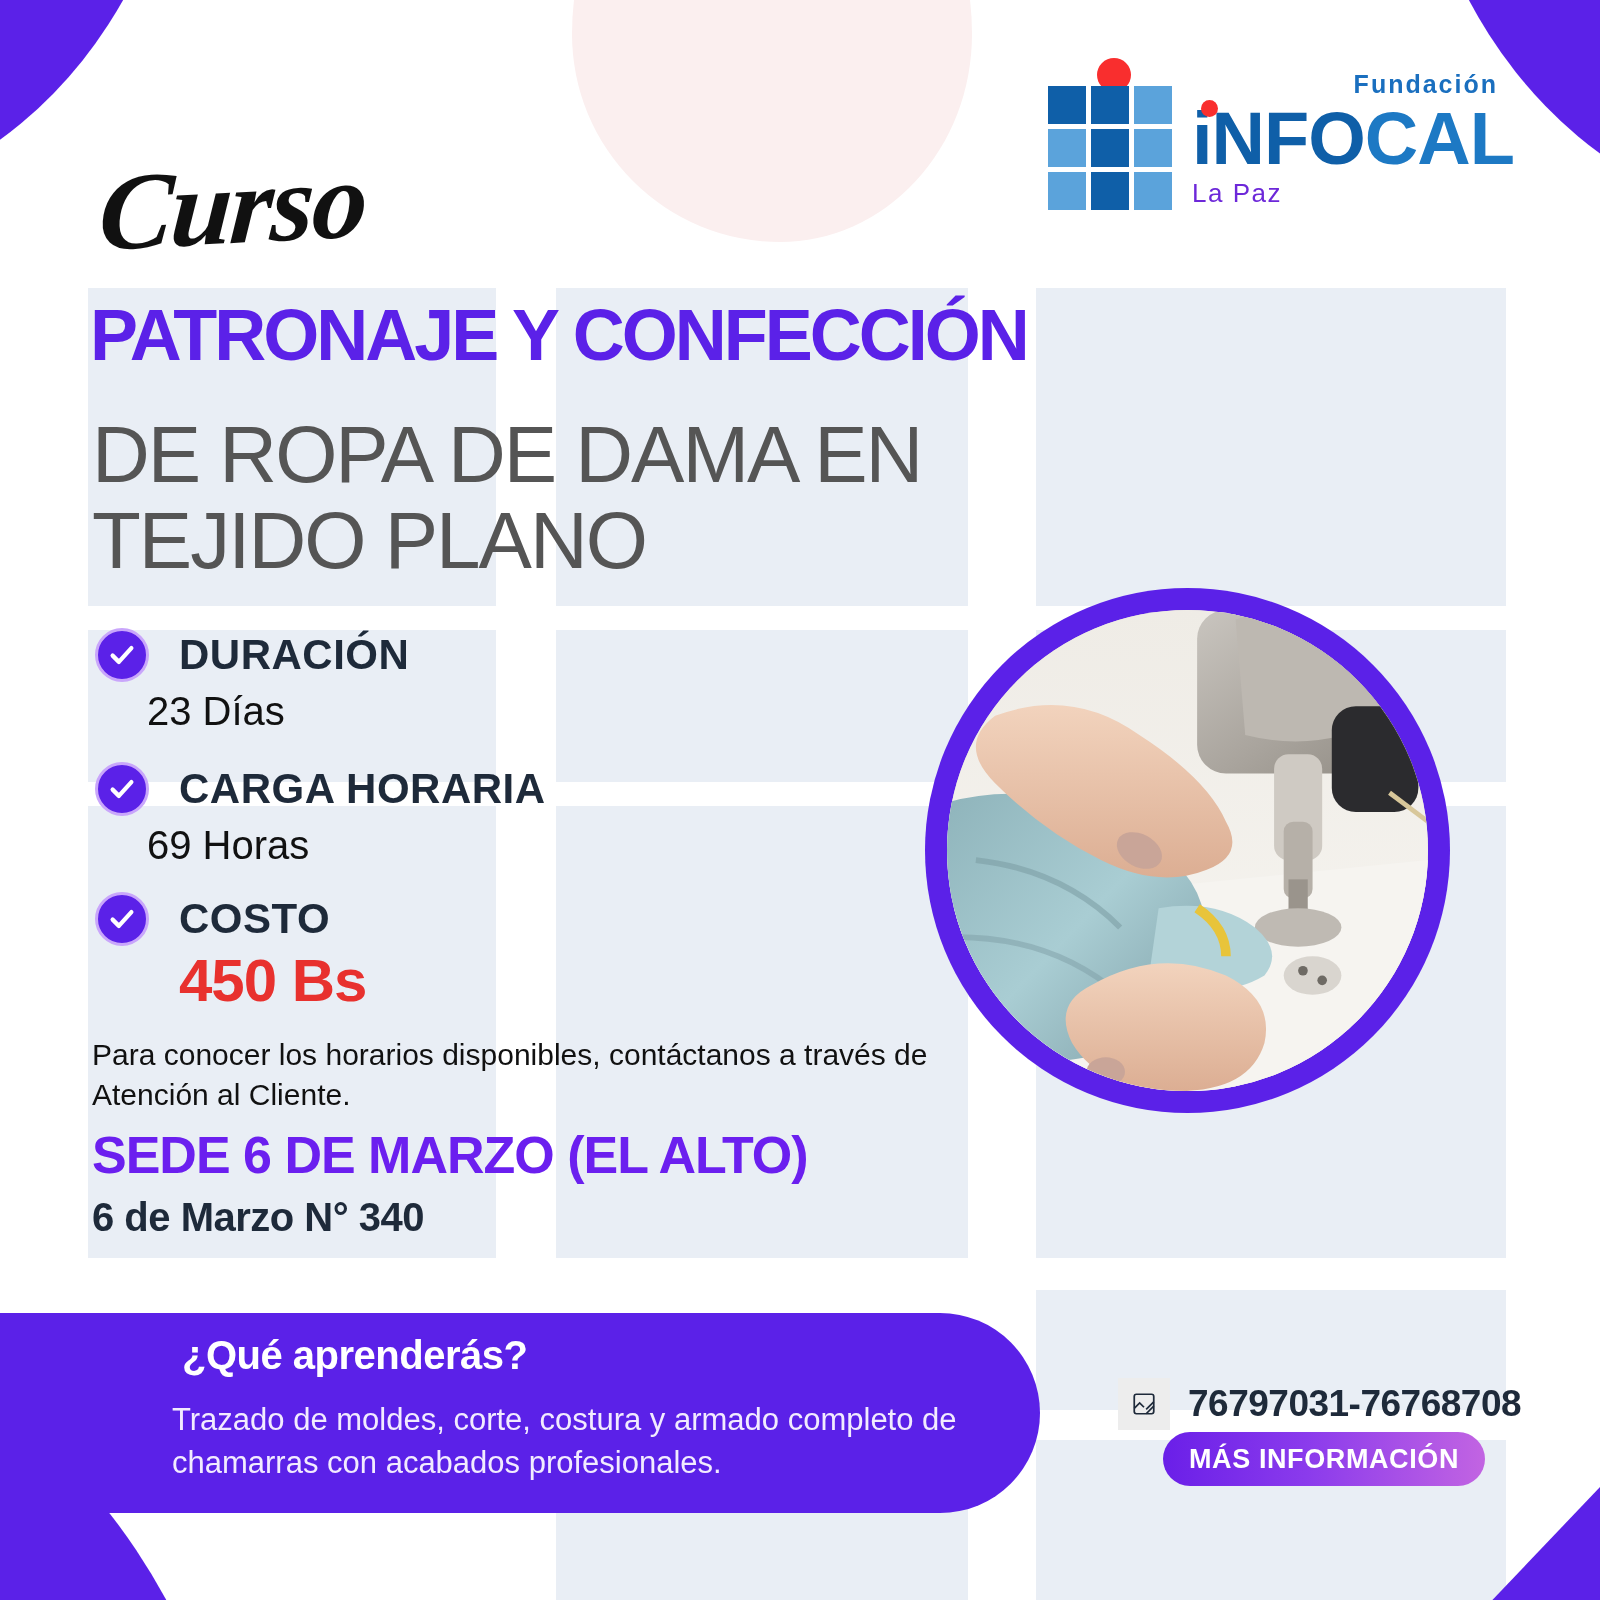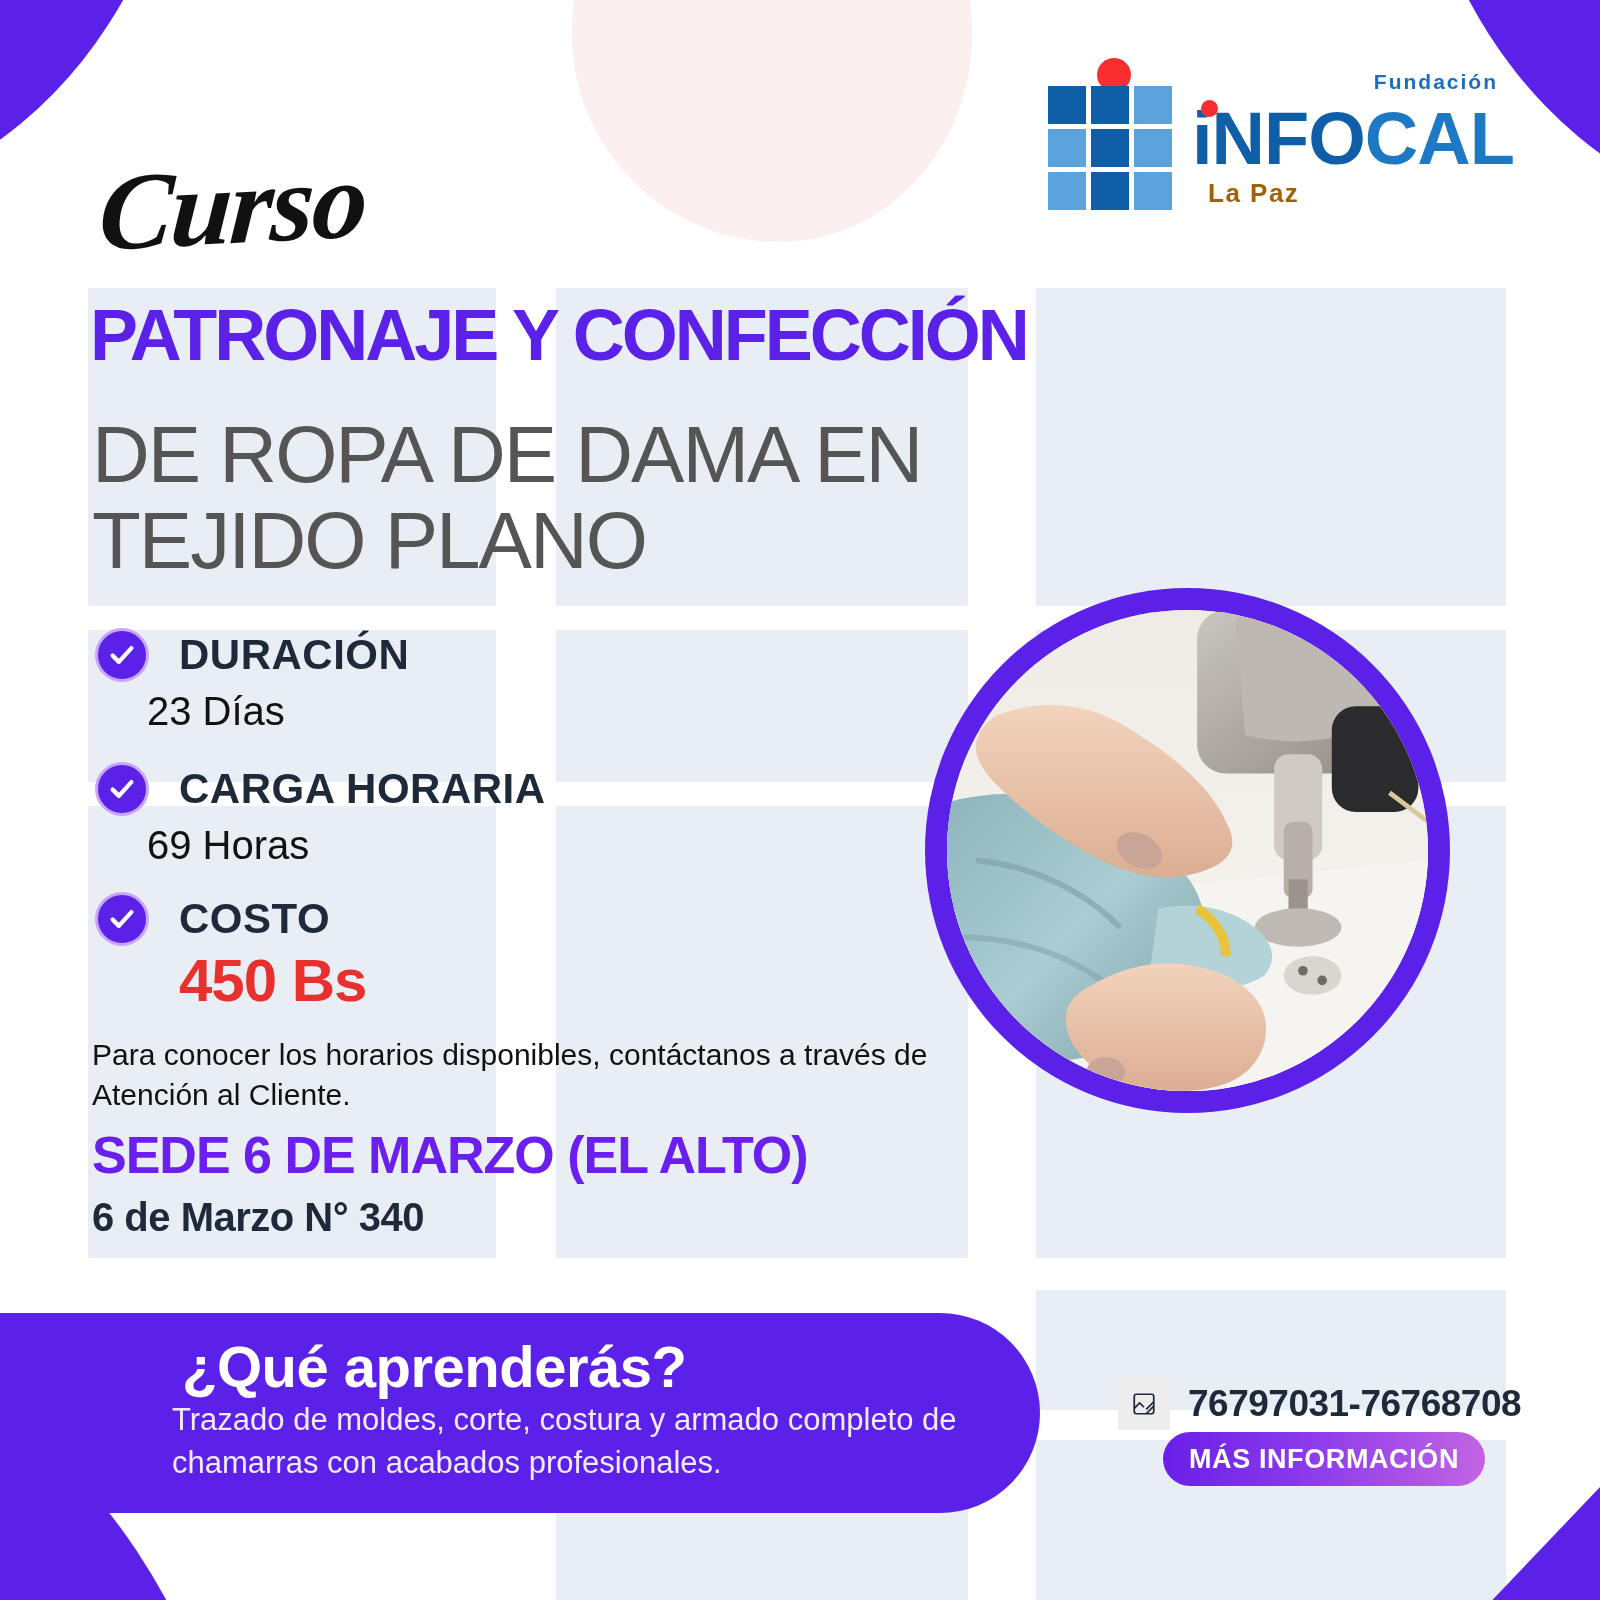--- a/index.html
+++ b/index.html
@@ -60,35 +60,35 @@
   .logo { position:absolute; left:1040px; top:58px; width:460px; height:180px; }
   .logo-grid { position:absolute; left:8px; top:28px; width:124px; height:124px; }
   .logo-grid i { position:absolute; width:38px; height:38px; display:block; }
   .logo-dot {
     position:absolute; left:57px; top:0px;
     width:34px; height:34px; border-radius:50%; background:#F92E2E;
   }
   .logo-text { position:absolute; left:152px; top:8px; width:308px; height:160px; }
   .logo-fund {
     position:absolute; right:2px; top:4px;
-    font-size:21px; font-weight:bold; color:#1A6FBF; letter-spacing:2.0px;
+    font-size:25px; font-weight:bold; color:#1A6FBF; letter-spacing:2.0px;
   }
   .logo-main {
     position:absolute; left:0px; top:36px;
     font-size:74px; font-weight:bold; color:#1D79C4;
     letter-spacing:-1px; line-height:1; white-space:nowrap;
   }
   .logo-main .dark { color:#0F5FA8; }
   .logo-idot {
     position:absolute; left:9px; top:34px;
     width:17px; height:17px; border-radius:50%; background:#F92E2E;
   }
   .logo-lapaz {
-    position:absolute; left:16px; top:112px;
-    font-size:26px; font-weight:bold; color:#a16207; letter-spacing:1.5px;
+    position:absolute; left:0; top:112px;
+    font-size:26px; font-weight:normal; color:#6d28d9; letter-spacing:1.5px;
   }
 
   
   .curso {
     position:absolute; left:95px; top:150px;
     font-family:"Liberation Serif", serif;
     font-style:italic; font-weight:bold;
     font-size:110px; color:#111111;
     letter-spacing:-2px;
     transform:skewX(-7deg) rotate(-3deg);
@@ -158,21 +158,21 @@
   
   .learn-card {
     position:absolute; left:-60px; top:1313px;
     width:1100px; height:200px;
     background:#5B21E8;
     border-radius:0 110px 110px 0;
     z-index:4;
   }
   .learn-title {
     position:absolute; left:182px; top:1333px;
-    font-size:58px; font-weight:bold; color:#ffffff;
+    font-size:40px; font-weight:bold; color:#ffffff;
     letter-spacing:-0.5px; z-index:5;
   }
   .learn-body {
     position:absolute; left:172px; top:1398px; width:860px;
     font-size:31px; color:#F2EBFF; line-height:1.4; z-index:5;
   }
 
   
   .phone-row {
     position:absolute; left:1118px; top:1378px;

